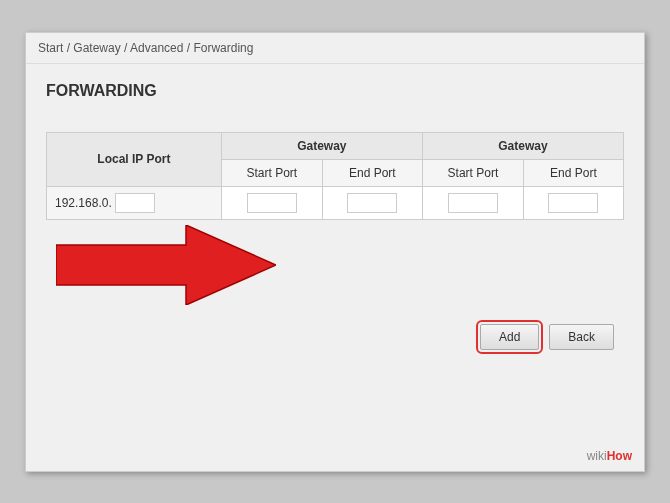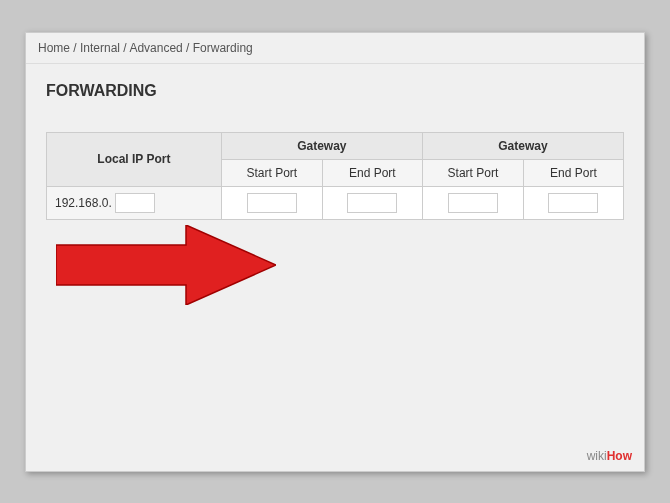--- a/index.html
+++ b/index.html
@@ -136,21 +136,21 @@
 
     .table-wrapper {
       position: relative;
     }
   </style>
 </head>
 <body>
 
 <div class="window">
 
-  <div class="breadcrumb">Home / Internal / Advanced / Forwarding</div>
+  <div class="breadcrumb">Start / Gateway / Advanced / Forwarding</div>
 
   <div class="content">
     <div class="section-title">FORWARDING</div>
 
     <div class="table-wrapper">
       <table class="forwarding-table">
         <thead>
           <tr>
             <th rowspan="2">Local IP Port</th>
             <th colspan="2">Gateway</th>
@@ -186,20 +186,24 @@
       </table>
     </div>
 
     <div style="position: relative; height: 90px;">
       <svg style="position:absolute; left: 10px; top: 5px; width: 220px; height: 80px;" viewBox="0 0 220 80" xmlns="http://www.w3.org/2000/svg">
 
         <polygon points="0,20 130,20 130,0 220,40 130,80 130,60 0,60" fill="#e02020" stroke="#a00000" stroke-width="1.5"></polygon>
       </svg>
     </div>
 
+    <div class="buttons-row">
+      <button class="btn btn-add">Add</button>
+      <button class="btn">Back</button>
+    </div>
 
   </div>
 
   <div class="wikihow-logo">
     <span class="wiki">wiki</span><span class="how">How</span>
   </div>
 
 </div>
 
 </body></html>

